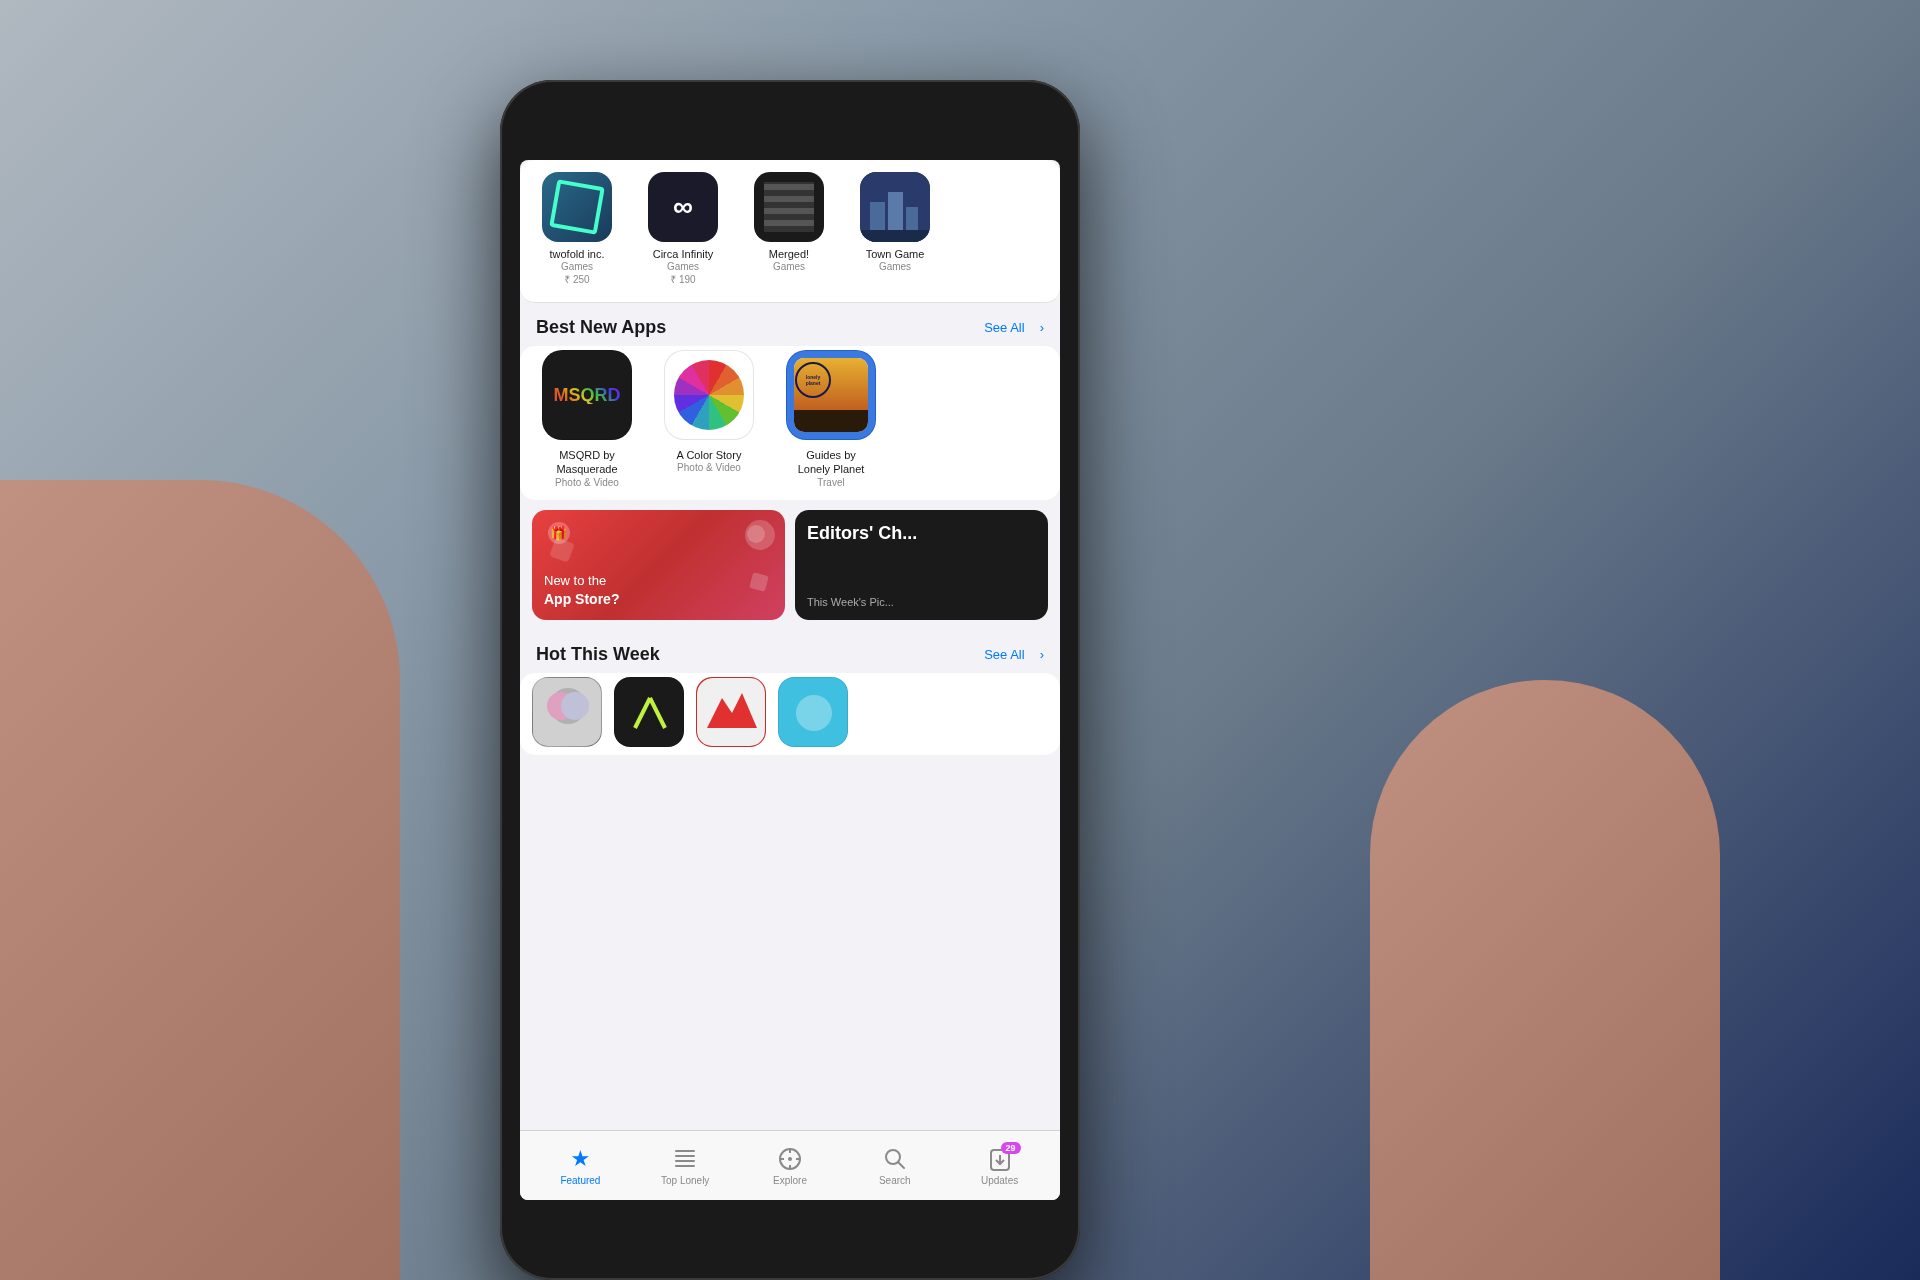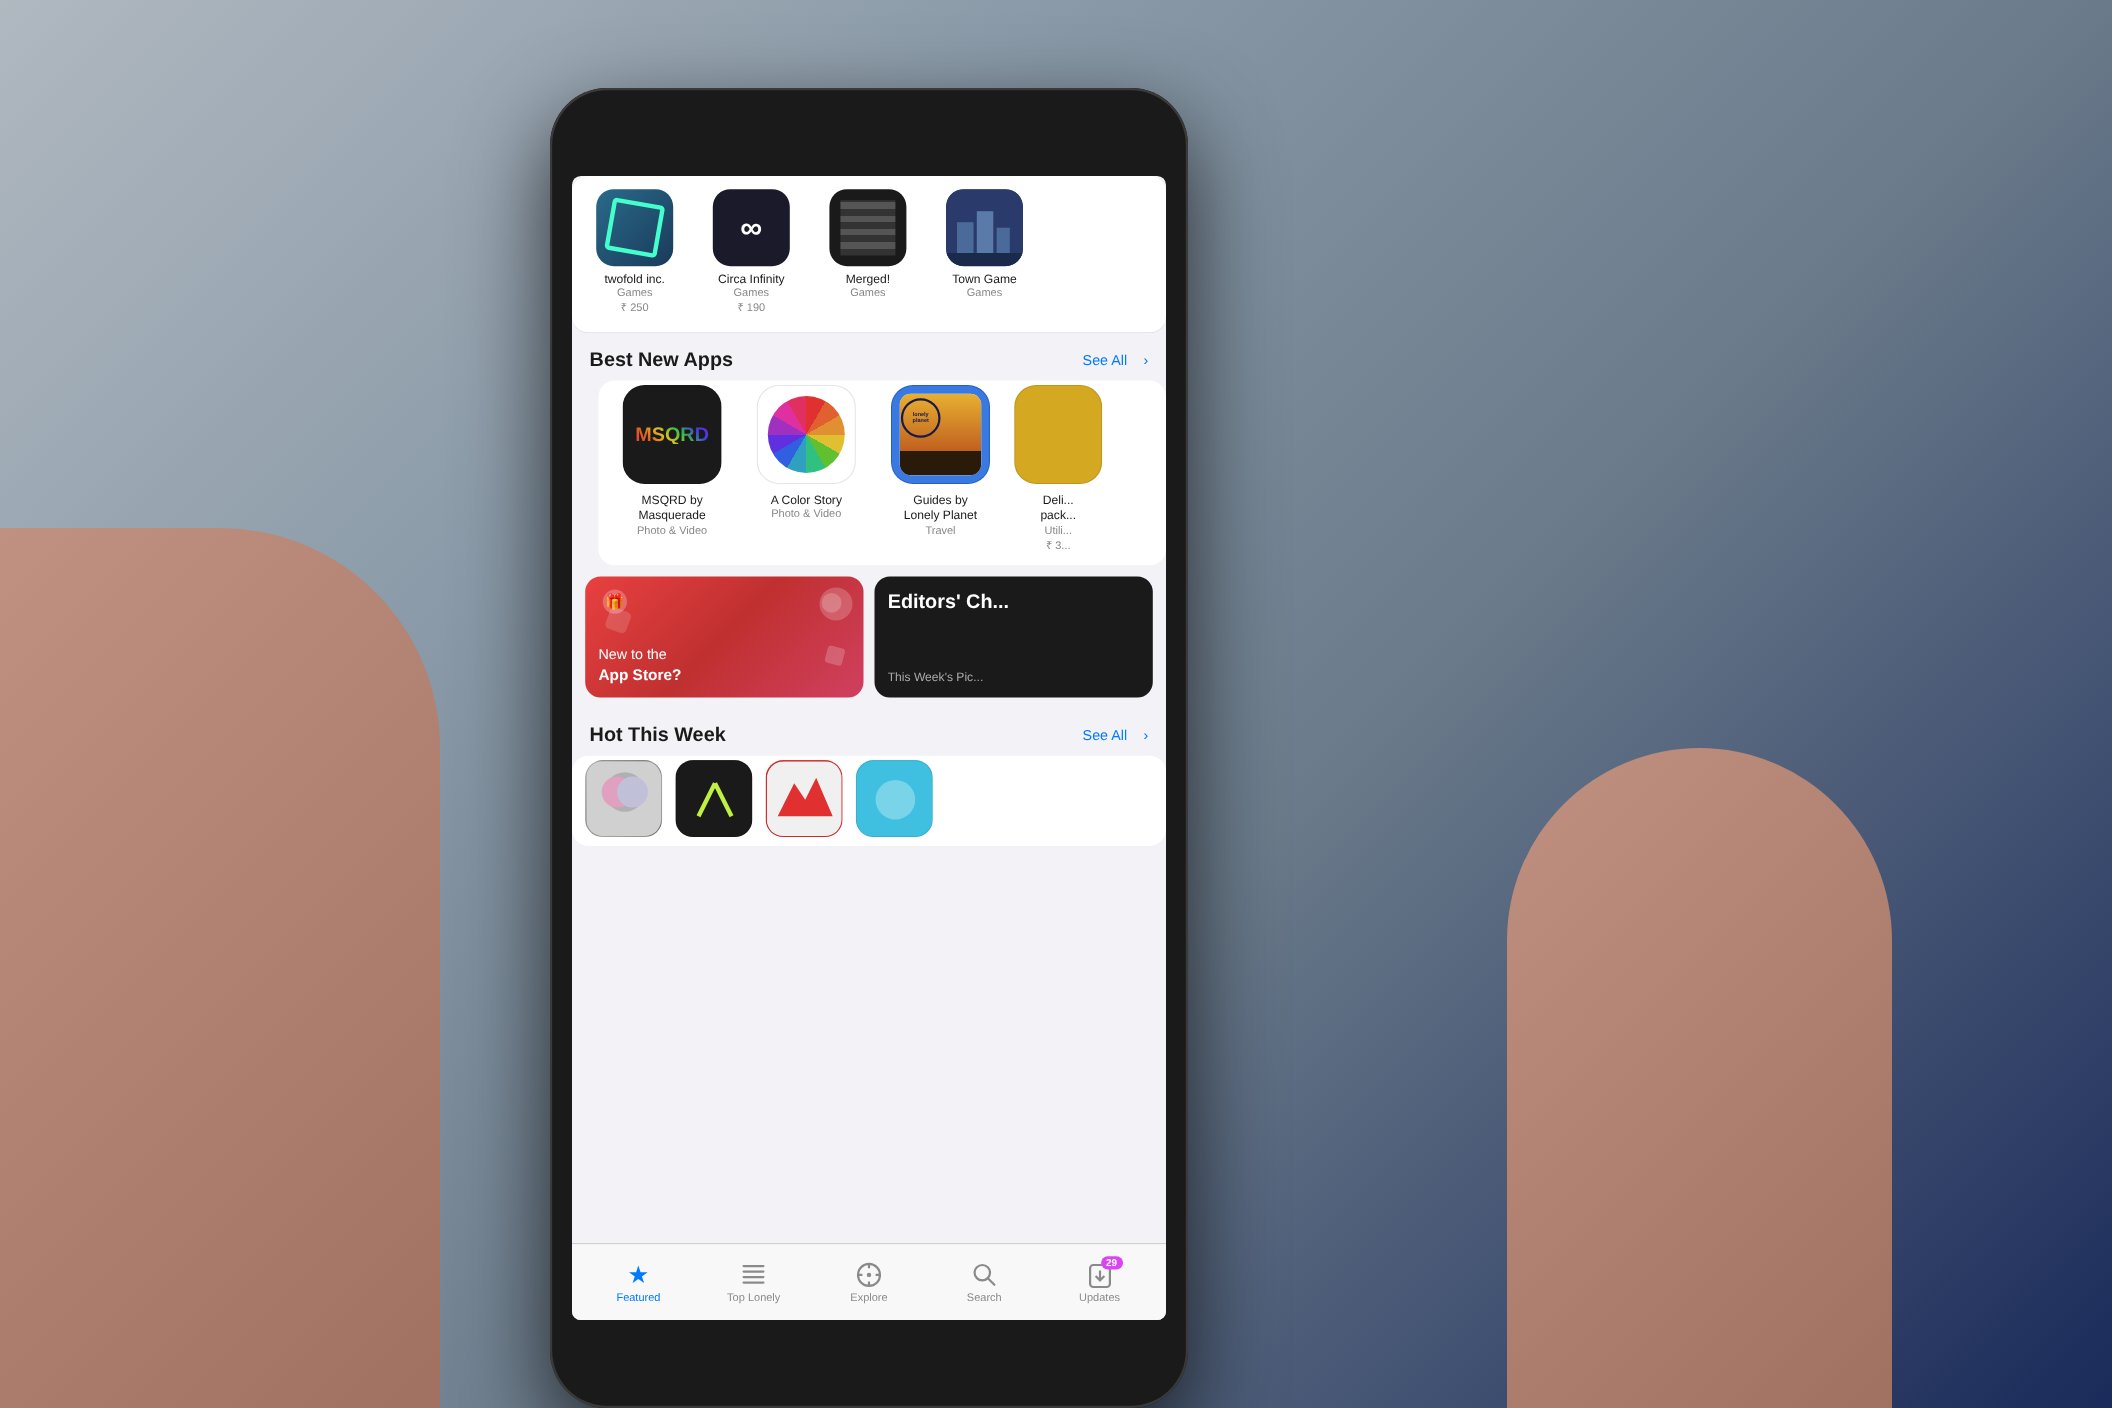--- a/index.html
+++ b/index.html
@@ -183,21 +183,20 @@
     }
 
     
     .apps-grid {
       display: flex;
       flex-direction: row;
       padding: 4px 12px 12px 12px;
       gap: 12px;
       background: #ffffff;
       overflow: hidden;
-      margin-left: 24px;
     }
 
     .app-item {
       display: flex;
       flex-direction: column;
       align-items: center;
       min-width: 110px;
       max-width: 120px;
     }
 
@@ -619,26 +618,20 @@
                       </div>
                     </div>
                     <div style="height:22px; background:#2a1a0a;"></div>
                   </div>
                 </div>
               </div>
               <span class="app-name">Guides by<br>Lonely Planet</span>
               <span class="app-category">Travel</span>
             </div>
 
-            <div class="app-item" style="min-width:70px; max-width:80px;">
-              <div class="app-icon" style="background:#d4a820; width:80px; height:90px; border-radius:20px;"></div>
-              <span class="app-name">Deli...<br>pack...</span>
-              <span class="app-category">Utili...</span>
-              <span class="app-price">₹ 3...</span>
-            </div>
 
           </div>
 
           <div class="promo-section">
 
             <div class="promo-banner promo-new">
 
               <div style="position:absolute; top:12px; left:16px; width:22px; height:22px; background:rgba(255,255,255,0.25); border-radius:50%; display:flex; align-items:center; justify-content:center;">
                 <span style="font-size:14px; color:white;">🎁</span>
               </div>

